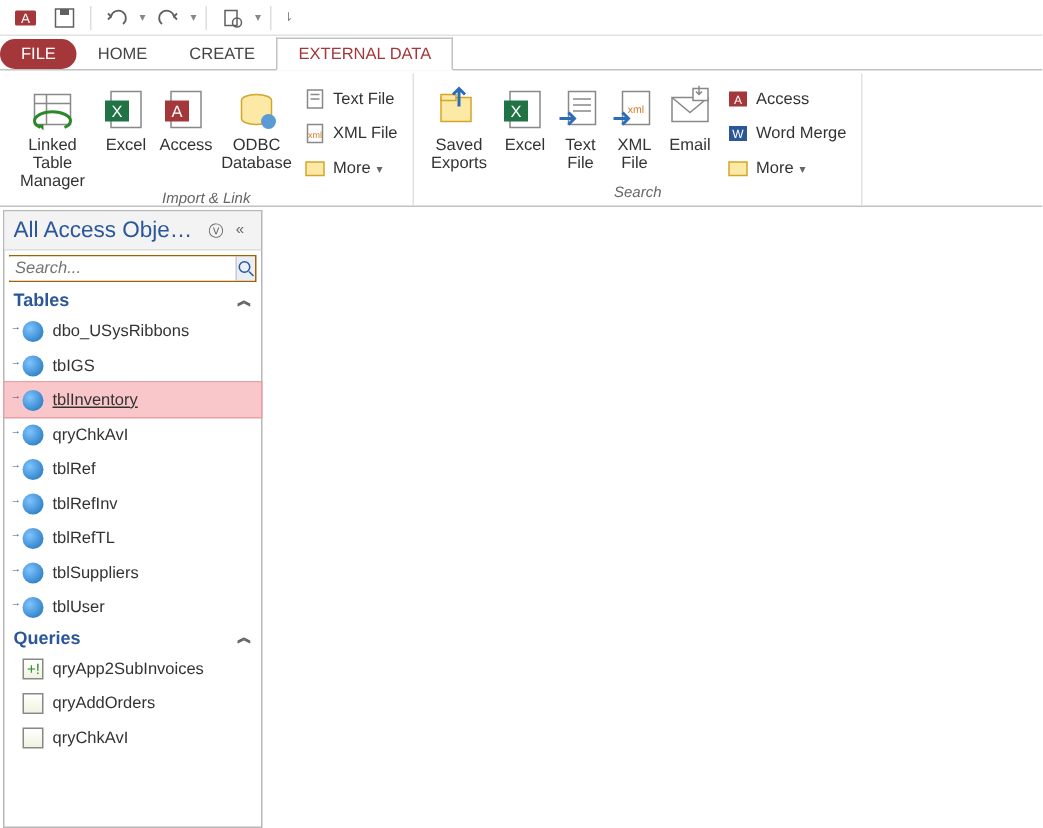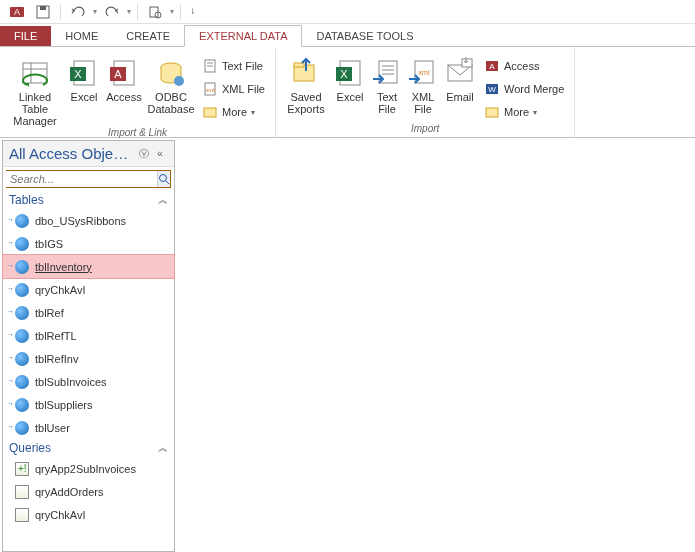--- a/index.html
+++ b/index.html
@@ -2,39 +2,39 @@
 <html><head>
 <meta charset="utf-8">
 <style>
 * { margin: 0; padding: 0; box-sizing: border-box; font-family: "Segoe UI", Tahoma, sans-serif; }
 body { background: #fff; font-size: 11px; color: #333; width: 695px; height: 552px; overflow: hidden; display: flex; flex-direction: column; }
 .qat { display: flex; align-items: center; height: 24px; background: #fff; padding-left: 6px; border-bottom: 1px solid #e1e1e1; gap: 4px; }
 .qat .icon-btn { width: 22px; height: 22px; display: flex; align-items: center; justify-content: center; cursor: default; }
 .qat .sep { width: 1px; height: 16px; background: #ddd; margin: 0 2px; }
 .tabstrip { display: flex; align-items: flex-end; height: 22px; background: #fff; }
 .tab { padding: 4px 14px; font-size: 11px; cursor: default; color: #444; }
-.tab.file { background: #a4373a; color: #fff; font-weight: normal; }
+.tab.file { background: #a4373a; color: #fff; font-weight: normal; border-radius: 10px; }
 .tab.active { border: 1px solid #c1c1c1; border-bottom: 1px solid #fff; color: #a4373a; margin-bottom: -1px; background: #fff; z-index: 2; position: relative; }
 .ribbon { display: flex; height: 92px; border-top: 1px solid #c1c1c1; border-bottom: 1px solid #c1c1c1; background: #fff; padding-top: 2px; }
 .group { display: flex; flex-direction: column; align-items: center; padding: 2px 6px 0 6px; border-right: 1px solid #e1e1e1; position: relative; }
 .group-body { display: flex; align-items: flex-start; gap: 2px; flex: 1; }
 .group-label { font-size: 10px; color: #666; padding-bottom: 1px; height: 14px; font-style: italic; }
 .big-btn { display: flex; flex-direction: column; align-items: center; width: 48px; padding-top: 6px; cursor: default; text-align: center; line-height: 12px; font-size: 11px; gap: 2px; }
 .big-btn .big-icon { width: 32px; height: 32px; display: flex; align-items: center; justify-content: center; }
 .small-stack { display: flex; flex-direction: column; gap: 1px; padding-top: 4px; }
 .small-btn { display: flex; align-items: center; gap: 4px; padding: 1px 4px; font-size: 11px; cursor: default; height: 22px; }
 .small-btn .small-icon { width: 16px; height: 16px; display: inline-flex; align-items: center; justify-content: center; }
 .nav-pane { width: 173px; border: 1px solid #b7b7b7; display: flex; flex-direction: column; background: #fff; margin: 2px 0 0 2px; }
 .nav-header { display: flex; align-items: center; padding: 4px 6px; font-size: 15px; color: #2b579a; background: #f3f3f3; border-bottom: 1px solid #ddd; }
 .nav-title { flex: 1; overflow: hidden; text-overflow: ellipsis; white-space: nowrap; }
 .nav-arrow { width: 16px; text-align: center; color: #666; font-size: 10px; }
 .search-row { display: flex; border: 1px solid #a16207; margin: 3px; height: 18px; justify-content: flex-end; }
 .search-row input { flex: 1; border: none; outline: none; font-size: 11px; font-style: italic; padding: 0 4px; color: #888; }
 .search-row .srch-btn { width: 18px; background: #e8eff7; display: flex; align-items: center; justify-content: center; border-left: 1px solid #ccc; }
-.cat-header { display: flex; align-items: center; padding: 2px 6px; font-weight: normal; font-size: 12px; color: #2b579a; cursor: default; }
+.cat-header { display: flex; align-items: center; padding: 2px 6px; font-weight: bold; font-size: 12px; color: #2b579a; cursor: default; }
 .cat-header .spacer { flex: 1; }
 .cat-header .chev { font-size: 10px; color: #666; }
 .nav-item { display: flex; align-items: center; gap: 6px; padding: 3px 6px 3px 12px; font-size: 11px; cursor: default; height: 23px; position: relative; }
 .nav-item.selected { background: #f9c7c9; outline: 1px solid #e8a0a3; text-decoration: underline; }
 .globe { width: 14px; height: 14px; background: radial-gradient(circle at 35% 35%, #7fc4ff, #186db8); border-radius: 50%; position: relative; }
 .arrow-right { position: absolute; left: 4px; top: 6px; font-size: 7px; color: #2b579a; font-weight: bold; }
 .qry-icon { width: 14px; height: 14px; display: inline-block; border: 1px solid #888; background: linear-gradient(#fff, #eef3e0); position: relative; }
 .main-row { flex: 1; display: flex; min-height: 0; }
 svg { display: block; }
 </style>
@@ -77,21 +77,20 @@
   <span style="font-size:8px;color:#888">▾</span>
   <div class="sep"></div>
   <span style="font-size:8px;color:#888;margin-left:2px">⇂</span>
 </div>
 
 <div class="tabstrip">
   <div class="tab file">FILE</div>
   <div class="tab">HOME</div>
   <div class="tab">CREATE</div>
   <div class="tab active">EXTERNAL DATA</div>
-  <div class="tab">DATABASE TOOLS</div>
 </div>
 
 <div class="ribbon">
 
   <div class="group">
     <div class="group-body">
       <div class="big-btn" style="width:58px">
         <div class="big-icon">
             <svg width="32" height="32">
               <rect x="4" y="6" width="24" height="20" fill="#fff" stroke="#888"></rect>
@@ -245,21 +244,21 @@
           <span class="small-icon">
               <svg width="16" height="16">
                 <rect x="2" y="4" width="12" height="9" fill="#fce9a6" stroke="#d4a628"></rect>
               </svg>
             </span>
           <span>More</span>
           <span style="font-size:8px;color:#666">▾</span>
         </div>
       </div>
     </div>
-    <div class="group-label">Import</div>
+    <div class="group-label">Search</div>
   </div>
 </div>
 
 <div class="main-row">
   <div class="nav-pane">
     <div class="nav-header">
       <span class="nav-title">All Access Obje…</span>
       <span class="nav-arrow">ⓥ</span>
       <span class="nav-arrow">«</span>
     </div>
@@ -298,31 +297,26 @@
         <span>qryChkAvI</span>
       </div>
     <div class="nav-item">
         <span class="arrow-right">→</span>
         <span class="globe"></span>
         <span>tblRef</span>
       </div>
     <div class="nav-item">
         <span class="arrow-right">→</span>
         <span class="globe"></span>
+        <span>tblRefInv</span>
+      </div>
+    <div class="nav-item">
+        <span class="arrow-right">→</span>
+        <span class="globe"></span>
         <span>tblRefTL</span>
-      </div>
-    <div class="nav-item">
-        <span class="arrow-right">→</span>
-        <span class="globe"></span>
-        <span>tblRefInv</span>
-      </div>
-    <div class="nav-item">
-        <span class="arrow-right">→</span>
-        <span class="globe"></span>
-        <span>tblSubInvoices</span>
       </div>
     <div class="nav-item">
         <span class="arrow-right">→</span>
         <span class="globe"></span>
         <span>tblSuppliers</span>
       </div>
     <div class="nav-item">
         <span class="arrow-right">→</span>
         <span class="globe"></span>
         <span>tblUser</span>

